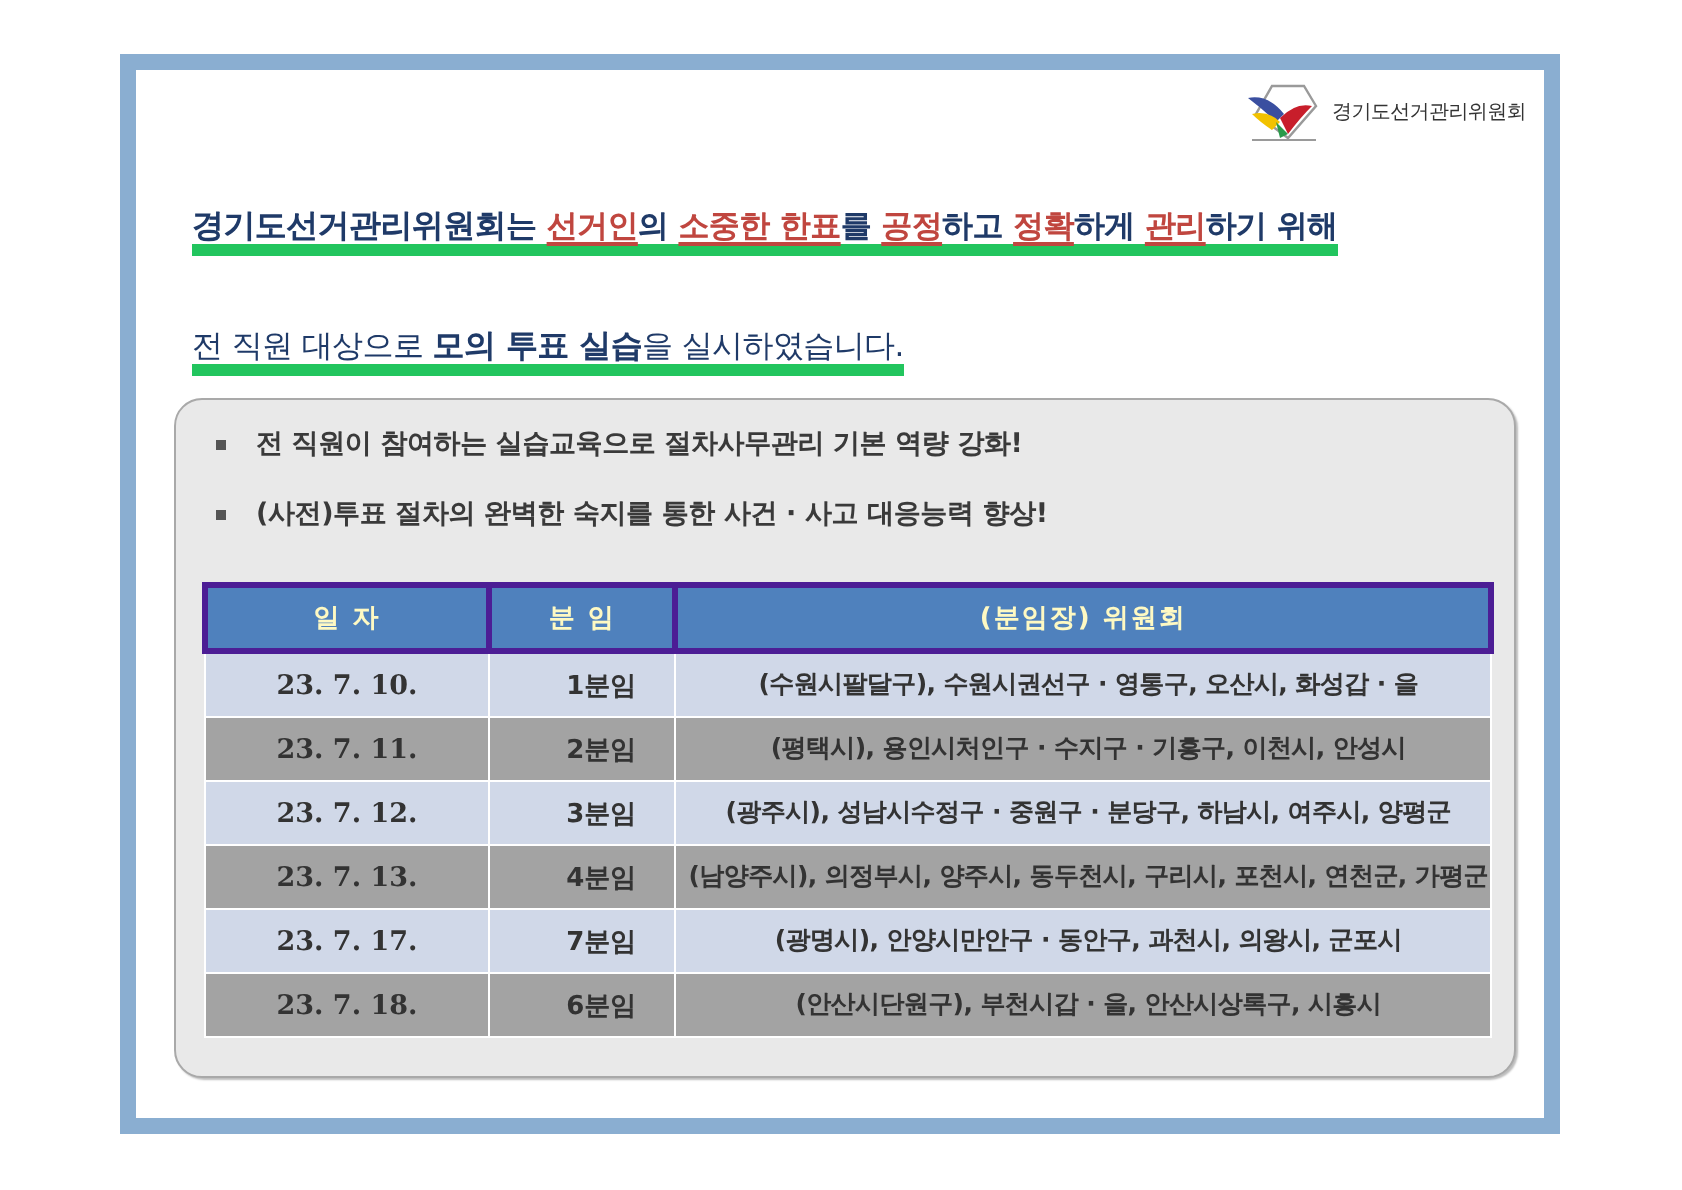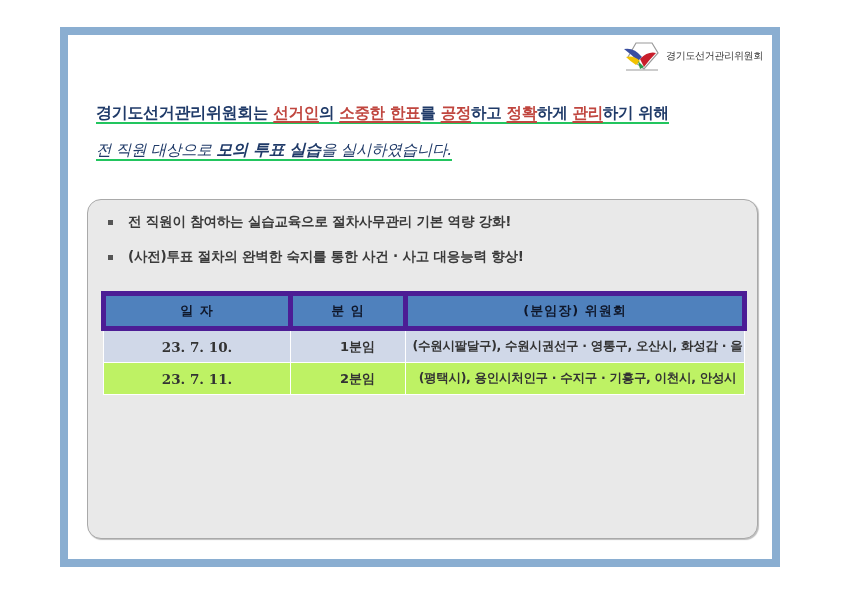--- a/index.html
+++ b/index.html
@@ -4,40 +4,40 @@
 <style>
   html, body { margin:0; padding:0; background:#ffffff; }
   body { width:841px; height:595px; position:relative; overflow:hidden;
          font-family:"DejaVu Sans", "Liberation Sans", sans-serif; }
   .frame { position:absolute; left:60px; top:27px; width:704px; height:524px;
            border:8px solid #8aaed1; background:#ffffff; }
   .logo { position:absolute; left:622px; top:38px; height:36px; display:flex; align-items:center; }
   .logo svg { width:40px; height:34px; }
   .logo-text { font-size:10px; color:#333; margin-left:4px; letter-spacing:-0.3px; }
   .headline { position:absolute; left:96px; font-weight:bold; font-size:15.5px;
-              color:#1f3a68; border-bottom:2px solid #22c55e; line-height:18px;
+              color:#1f3a68; border-bottom:6px solid #22c55e; line-height:18px;
               white-space:nowrap; letter-spacing:-0.3px; }
   .headline .red { color:#c0463f; text-decoration:underline; text-decoration-color:#c0463f; text-decoration-thickness:2px; text-underline-offset:3px; }
   .headline .strong { font-size:16px; }
   .h1 { top:104px; }
-  .h2 { top:141px; font-weight:normal;font-style:italic; }
+  .h2 { top:164px; font-weight:normal; }
   .h2 .strong { font-weight:bold; }
   .box { position:absolute; left:87px; top:199px; width:669px; height:338px;
          background:#e9e9e9; border:1px solid #a9a9a9; border-radius:14px;
          box-shadow:1px 1px 1px #bdbdbd; }
   .bullet { position:absolute; left:20px; font-size:13.5px; color:#3a3a3a; font-weight:bold;
             display:flex; align-items:center; white-space:nowrap; letter-spacing:-0.2px; }
   .bullet .sq { width:5px; height:5px; background:#555; margin-right:15px; }
   .b1 { top:13px; } .b2 { top:48px; }
   table { position:absolute; left:13px; top:91px; border-collapse:collapse; width:646px; }
-  th { background:#4f81bd; color:#0f172a; font-size:13px; font-weight:bold; height:28px;
-       border:5px solid #4c1d95; letter-spacing:1px; }
+  th { background:#4f81bd; color:#fef9c3; font-size:13px; font-weight:bold; height:28px;
+       border:3px solid #4c1d95; letter-spacing:1px; }
   td { height:29px; border:1px solid #ffffff; font-size:13px; color:#333; font-weight:bold; }
   tr.odd td { background:#d0d8e8; }
-  tr.even td { background:#bef264; }
+  tr.even td { background:#a3a3a3; }
   td.c1 { width:167px; text-align:center; font-family:"DejaVu Serif", serif; font-size:13.5px;margin-left:12px; }
   td.c2 { width:93px; text-align:center;padding-left:20px; }
   td.c3 { padding-left:6px; font-size:12.5px; letter-spacing:-0.3px; white-space:nowrap;text-align:center; }
   th.t1 { width:180px; } th.t2 { width:98px; }
 </style>
 </head>
 <body>
 
 <div class="frame"></div>
 
@@ -83,15 +83,35 @@
       <tr class="odd">
         <td class="c1">23. 7. 10.</td>
         <td class="c2">1분임</td>
         <td class="c3">(수원시팔달구), 수원시권선구 · 영통구, 오산시, 화성갑 · 을</td>
       </tr>
       <tr class="even">
         <td class="c1">23. 7. 11.</td>
         <td class="c2">2분임</td>
         <td class="c3">(평택시), 용인시처인구 · 수지구 · 기흥구, 이천시, 안성시</td>
       </tr>
+      <tr class="odd">
+        <td class="c1">23. 7. 12.</td>
+        <td class="c2">3분임</td>
+        <td class="c3">(광주시), 성남시수정구 · 중원구 · 분당구, 하남시, 여주시, 양평군</td>
+      </tr>
+      <tr class="even">
+        <td class="c1">23. 7. 13.</td>
+        <td class="c2">4분임</td>
+        <td class="c3">(남양주시), 의정부시, 양주시, 동두천시, 구리시, 포천시, 연천군, 가평군</td>
+      </tr>
+      <tr class="odd">
+        <td class="c1">23. 7. 17.</td>
+        <td class="c2">7분임</td>
+        <td class="c3">(광명시), 안양시만안구 · 동안구, 과천시, 의왕시, 군포시</td>
+      </tr>
+      <tr class="even">
+        <td class="c1">23. 7. 18.</td>
+        <td class="c2">6분임</td>
+        <td class="c3">(안산시단원구), 부천시갑 · 을, 안산시상록구, 시흥시</td>
+      </tr>
     </tbody>
   </table>
 </div>
 
 </body></html>

